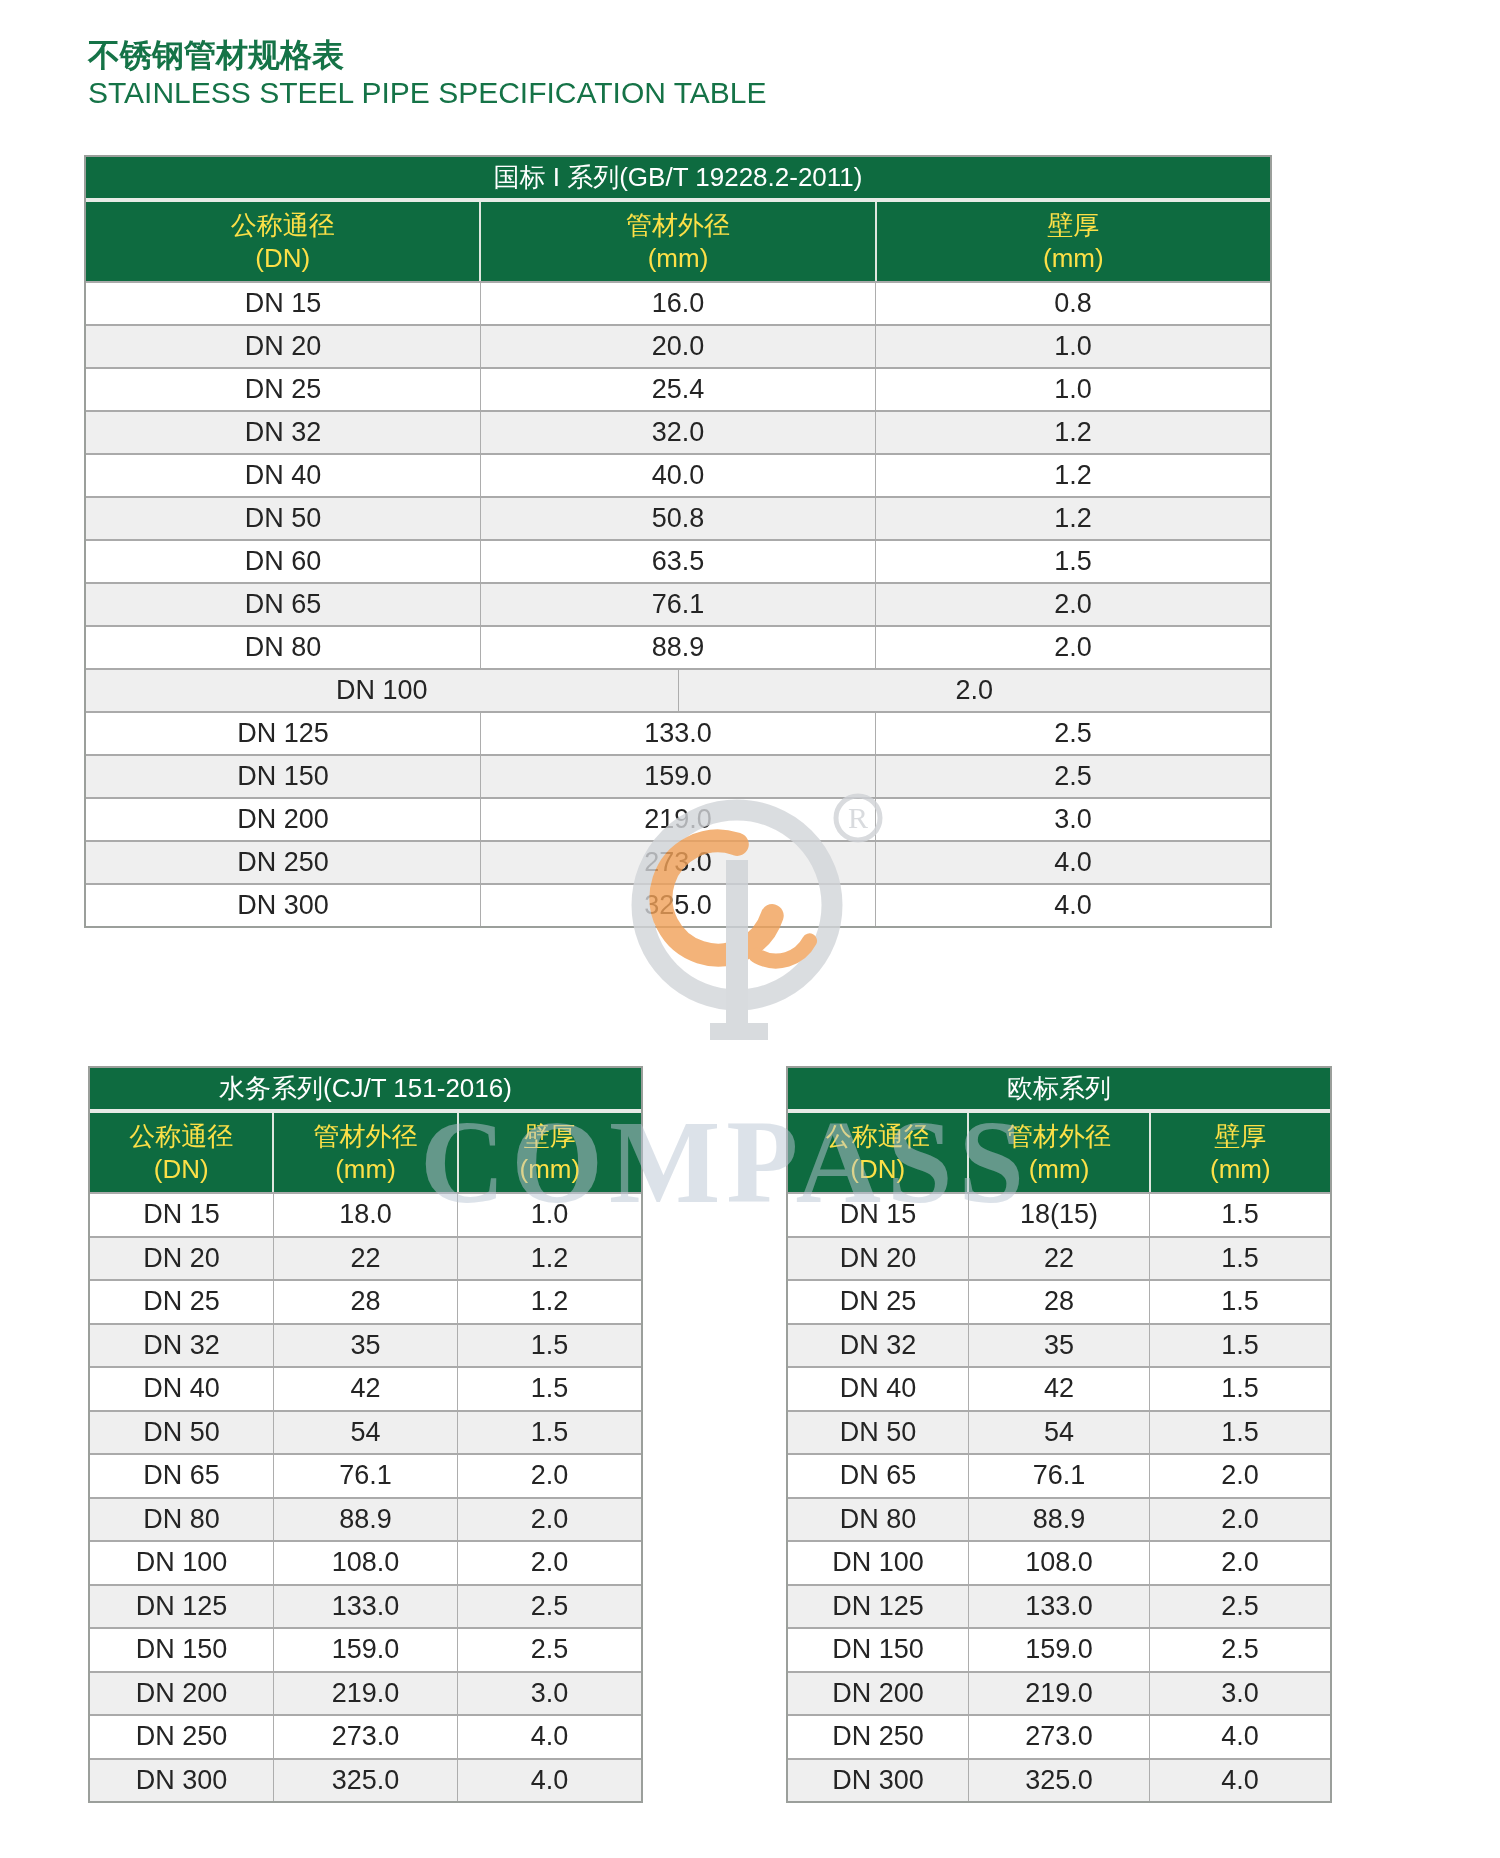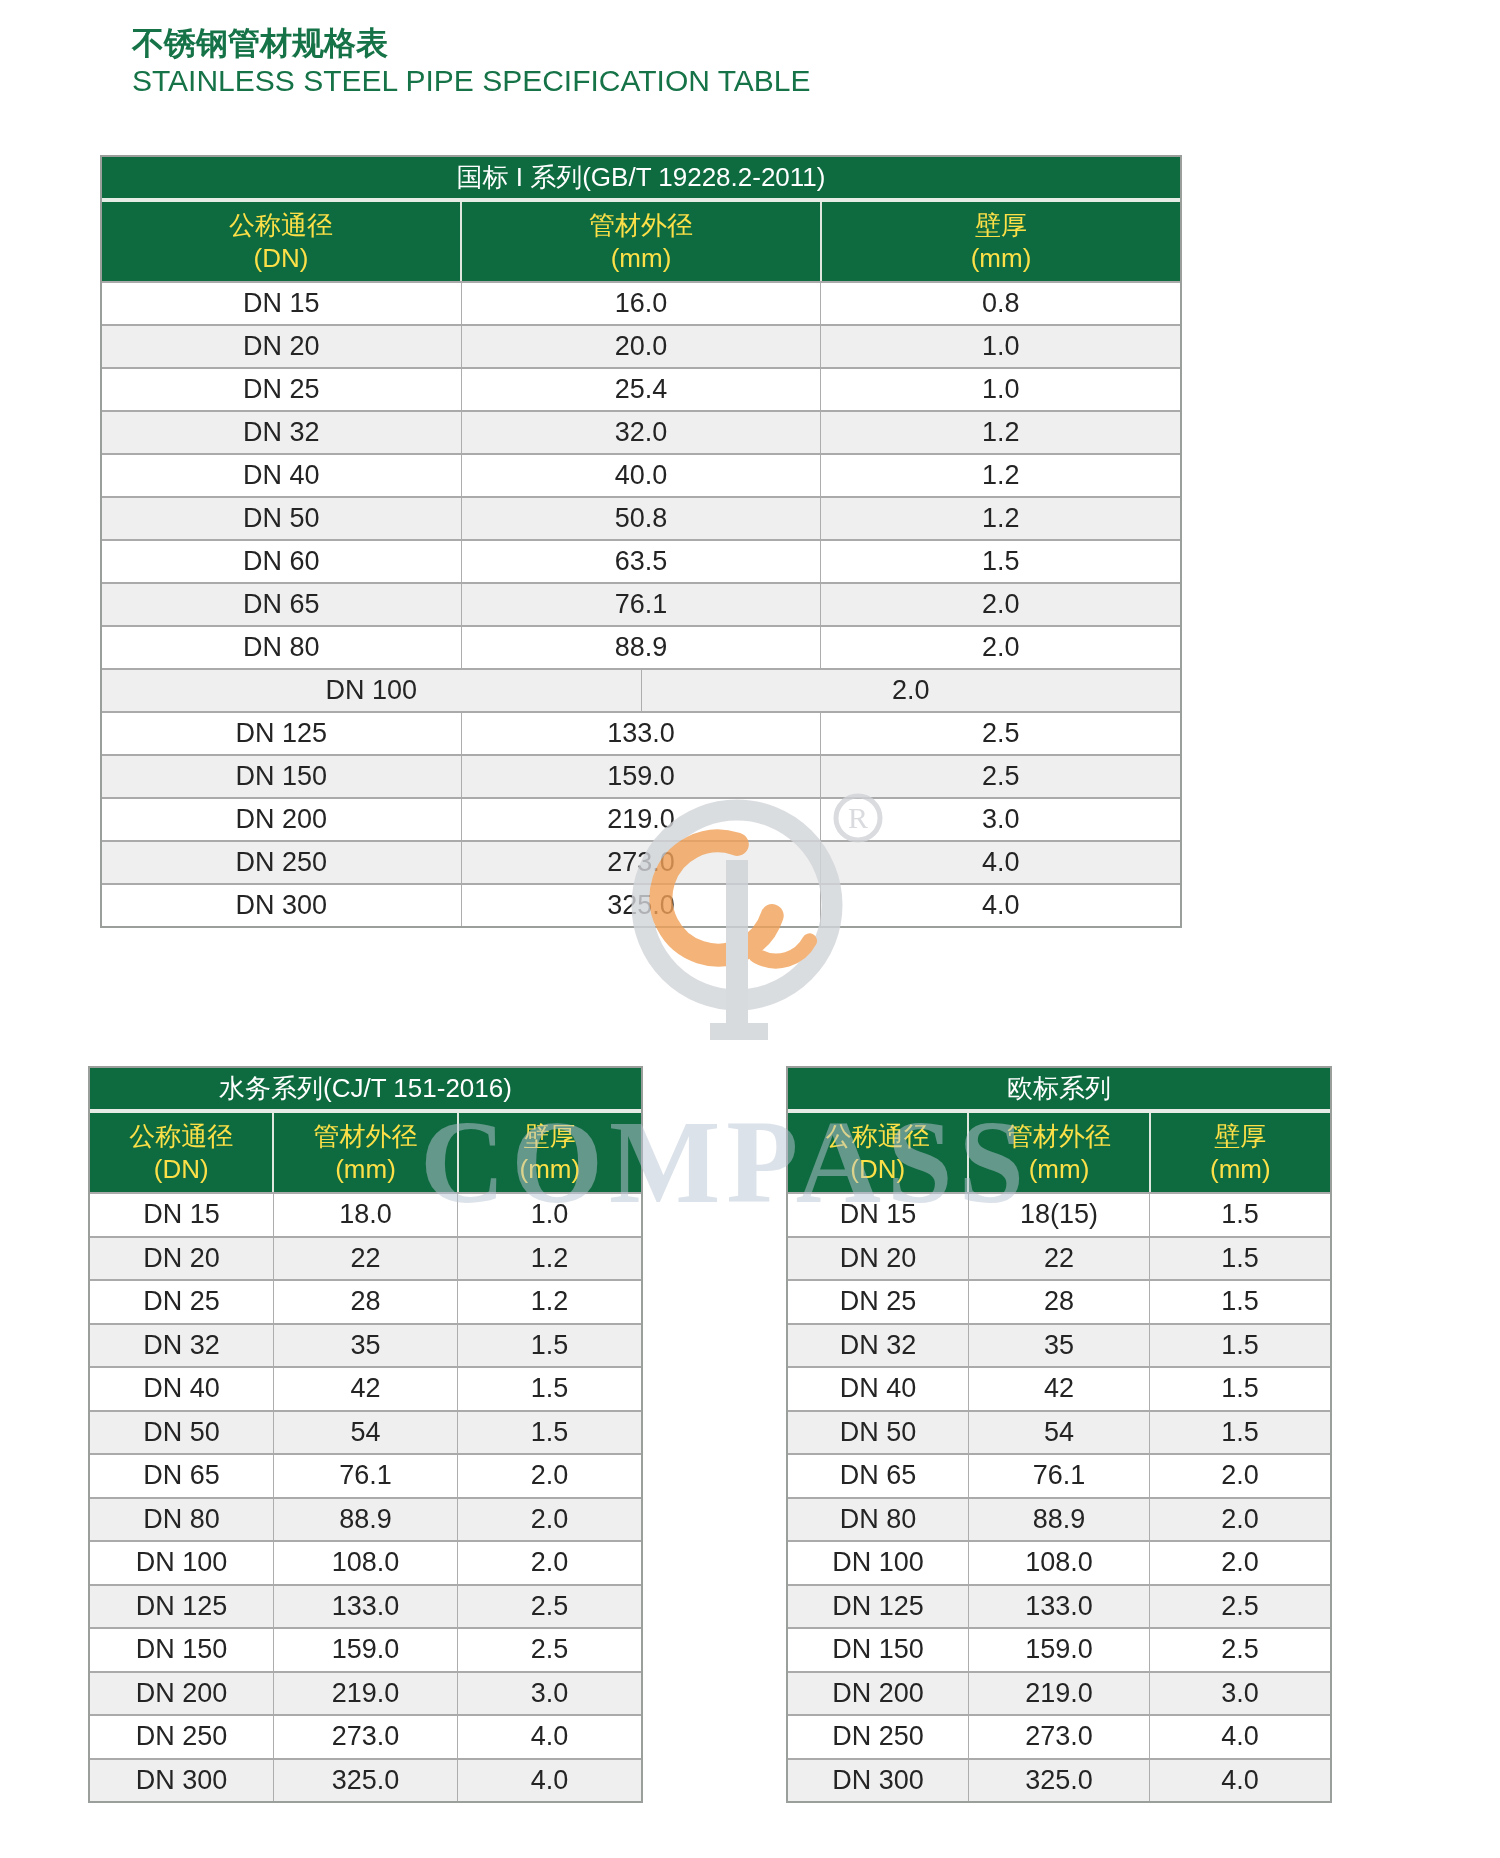--- a/index.html
+++ b/index.html
@@ -1,29 +1,29 @@
 <!DOCTYPE html>
 <html style="--green: #0e6b40; --title-green: #157347; --row-alt: #efefef;"><head>
 <meta charset="utf-8">
 <style>
   html,body{margin:0;padding:0;}
   body{
     width:1500px;height:1858px;position:relative;background:#ffffff;
     font-family:"Liberation Sans","DejaVu Sans",sans-serif;
     overflow:hidden;
   }
-  .page-title{position:absolute;left:88px;top:24px;color:var(--title-green);margin-left:44px;}
+  .page-title{position:absolute;left:88px;top:36px;color:var(--title-green);}
   .page-title .zh{font-size:32px;font-weight:bold;line-height:38px;}
   .page-title .en{font-size:30px;font-weight:normal;line-height:38px;letter-spacing:0px;}
 
   .spec-table{
     position:absolute;border:2px solid #9b9f9b;background:#ffffff;
     box-sizing:border-box;z-index:1;
   }
-  #table-gb{left:100px;top:155px;width:1082px;}
+  #table-gb{left:84px;top:155px;width:1188px;}
   #table-water{left:88px;top:1066px;width:555px;}
   #table-eu{left:786px;top:1066px;width:546px;}
 
   .table-title{
     height:41px;background:var(--green);color:#ffffff;
     display:flex;align-items:center;justify-content:center;
     font-size:26px;
   }
   .title-gap{height:4px;background:#e6ebe6;}
   .table-head{display:flex;height:79px;background:var(--green);}

